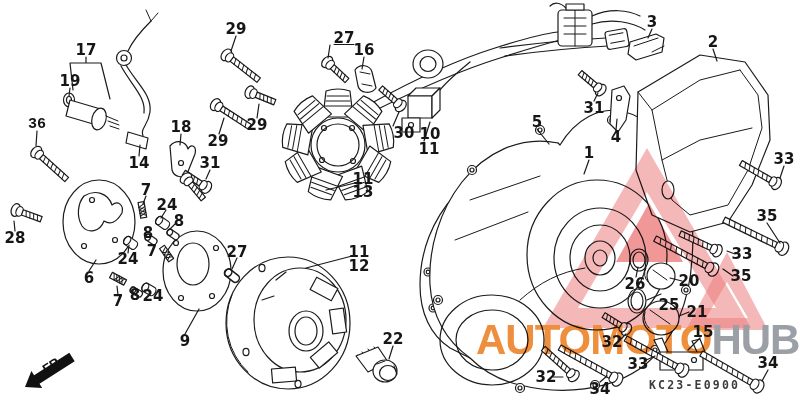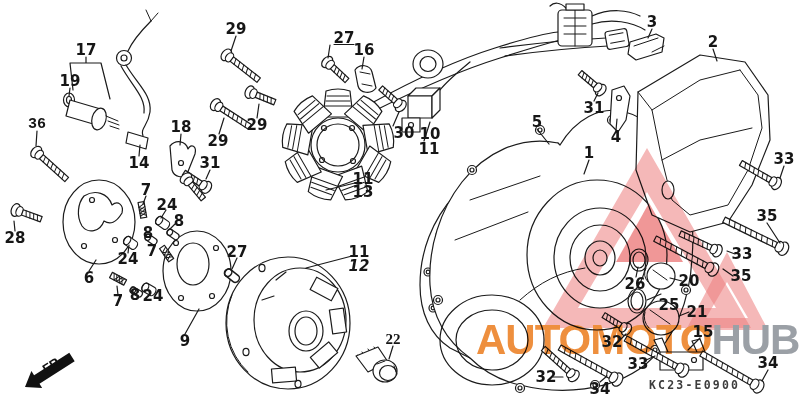--- a/index.html
+++ b/index.html
@@ -367,22 +367,22 @@
       <div class="callout" style="left: 257px; top: 125px;">29</div>
       <div class="callout" style="left: 218px; top: 141px;">29</div>
       <div class="callout" style="left: 210px; top: 163px;">31</div>
       <div class="callout" style="left: 393px; top: 133px; margin-left: 11px;">30</div>
       <div class="callout" style="left: 363px; top: 179px;">11</div>
       <div class="callout" style="left: 363px; top: 192px;">13</div>
       <div class="callout" style="left: 430px; top: 134px;">10</div>
       <div class="callout" style="left: 429px; top: 149px;">11</div>
       <div class="callout" style="left: 237px; top: 252px;">27</div>
       <div class="callout" style="left: 359px; top: 252px;">11</div>
-      <div class="callout" style="left: 359px; top: 266px; font-style: italic;">12</div>
-      <div class="callout" style="left: 393px; top: 339px; font-family: Liberation Serif, serif;">22</div>
+      <div class="callout" style="left: 359px; top: 266px;">12</div>
+      <div class="callout" style="left: 393px; top: 339px;">22</div>
       <div class="callout" style="left: 537px; top: 122px;">5</div>
       <div class="callout" style="left: 594px; top: 108px;">31</div>
       <div class="callout" style="left: 589px; top: 153px;">1</div>
       <div class="callout" style="left: 616px; top: 137px;">4</div>
       <div class="callout" style="left: 652px; top: 22px;">3</div>
       <div class="callout" style="left: 713px; top: 42px;">2</div>
       <div class="callout" style="left: 784px; top: 159px;">33</div>
       <div class="callout" style="left: 767px; top: 216px;">35</div>
       <div class="callout" style="left: 742px; top: 254px;">33</div>
       <div class="callout" style="left: 741px; top: 276px;">35</div>

